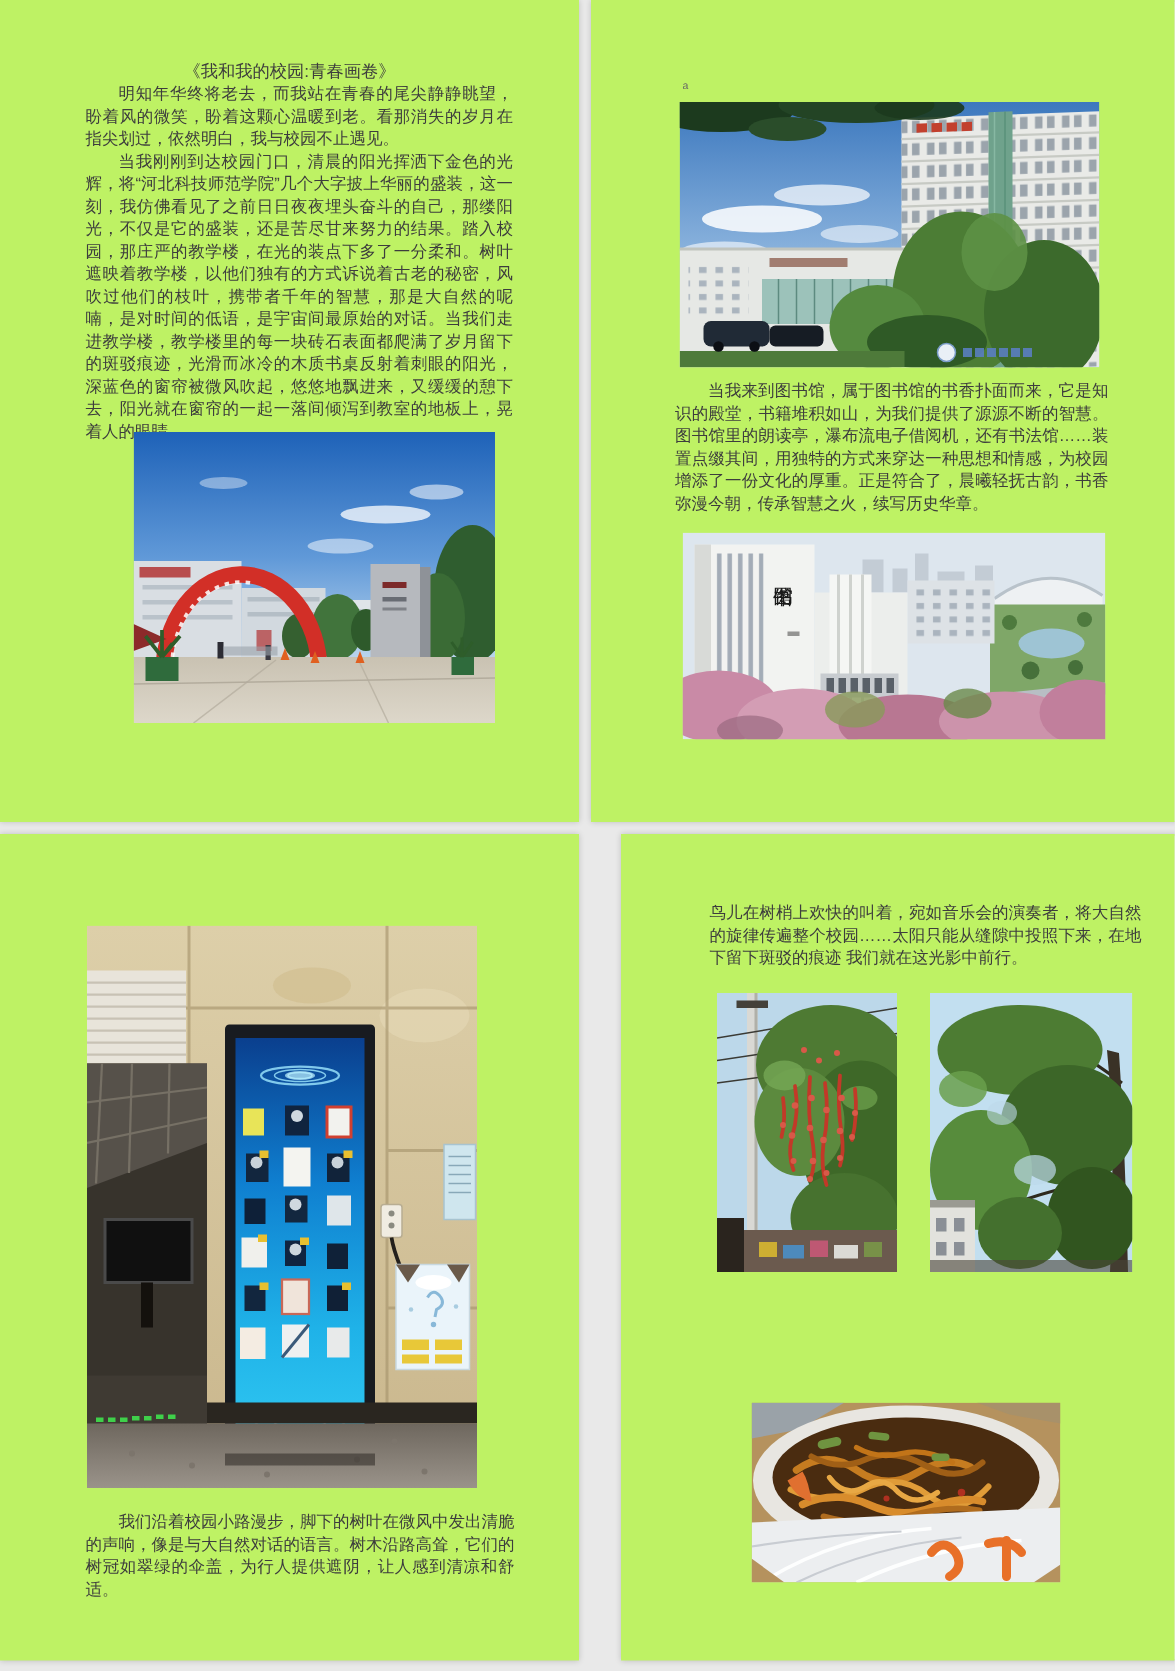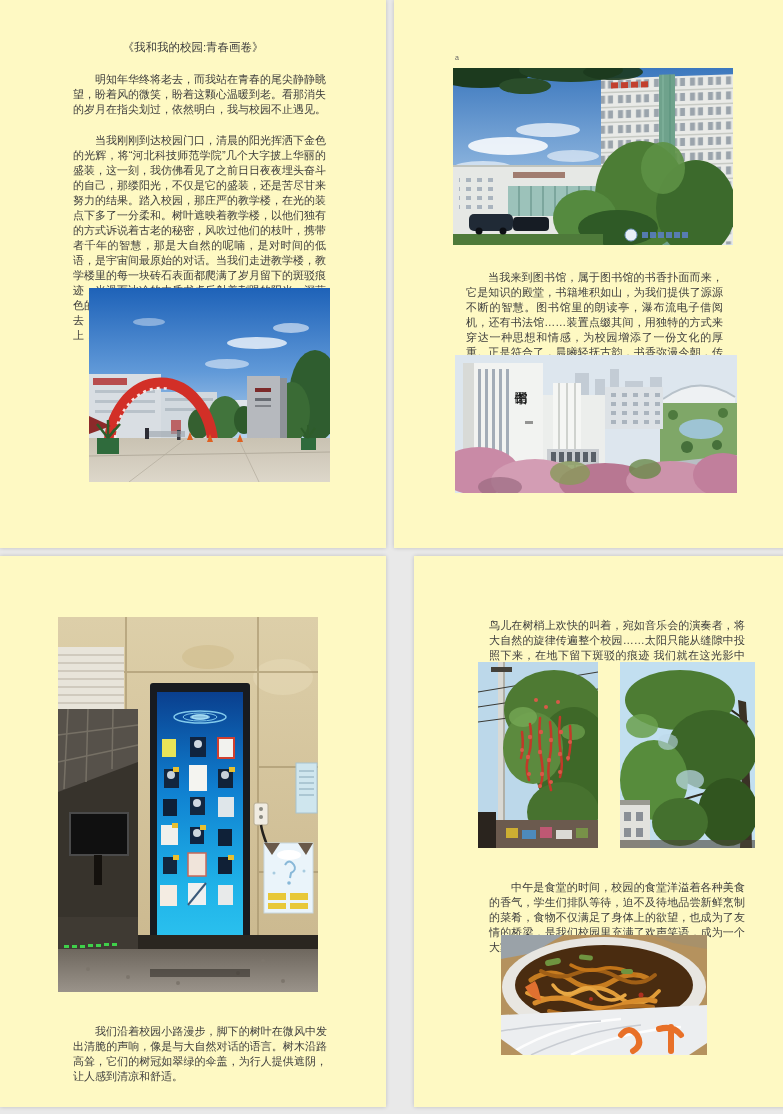--- a/index.html
+++ b/index.html
@@ -2,32 +2,32 @@
 <html><head>
 <meta charset="utf-8">
 <style>
   html,body{margin:0;padding:0;}
   body{
     width:783px;height:1114px;position:relative;overflow:hidden;
     background:#e9e9e9;
     font-family:"Liberation Sans", sans-serif;
   }
   .page{
-    position:absolute;background:#fef9c3;
+    position:absolute;background:#bef264;
     box-shadow:0 0 4px rgba(0,0,0,.18);
   }
   #page1{left:0;top:0;width:386px;height:548px;}
   #page2{left:394px;top:0;width:457px;height:548px;}
   #page3{left:0;top:556px;width:386px;height:551px;}
   #page4{left:414px;top:556px;width:389px;height:551px;}
   .doctext{
     position:absolute;font-size:11px;line-height:15px;color:#3d3d3d;
     text-align:justify;text-justify:inter-ideograph;
   }
-  .doctext p{margin:16px;}
+  .doctext p{margin:0;}
   .doctext p.ind{text-indent:2em;}
   .title{
     position:absolute;top:40px;left:0;width:100%;text-align:center;
     font-size:11.5px;color:#3d3d3d;
   }
   .photo{position:absolute;overflow:hidden;}
   .photo svg{display:block;width:100%;height:100%;}
   .corner-mark{position:absolute;left:61px;top:54px;font-size:7px;color:#666;}
 </style>
 </head>
@@ -503,23 +503,20 @@
       <rect x="0" y="138" width="30" height="5" fill="#9a9a92"></rect>
       <g fill="#8a8f96">
           <rect x="4" y="150" width="7" height="9"></rect>
           <rect x="16" y="150" width="7" height="9"></rect>
       <rect x="4" y="166" width="7" height="9"></rect>
           <rect x="16" y="166" width="7" height="9"></rect>
         </g>
       <rect x="0" y="178" width="135" height="8" fill="#4a4438" opacity="0.6"></rect>
     </svg>
   </div>
-  <div class="doctext" style="top:308px;left:59px;width:288px;">
-    <p class="ind">中午是食堂的时间，校园的食堂洋溢着各种美食的香气，学生们排队等待，迫不及待地品尝新鲜烹制的菜肴，食物不仅满足了身体上的欲望，也成为了友情的桥梁，是我们校园里充满了欢声笑语，成为一个大家庭的象征。</p>
-  </div>
   <div class="photo" style="left:87px;top:379px;width:206px;height:120px;">
     <svg viewBox="0 0 206 120" preserveAspectRatio="none">
       <rect x="0" y="0" width="206" height="120" fill="#b5925e"></rect>
       <polygon points="0,0 62,0 32,18 0,24" fill="#9aa2a8"></polygon>
       <polygon points="150,0 206,0 206,14 172,8" fill="#a8916a"></polygon>
       <ellipse cx="103" cy="52" rx="102" ry="50" fill="#e8e6e1"></ellipse>
       <ellipse cx="103" cy="50" rx="89" ry="40" fill="#4a2c10"></ellipse>
       <g fill="none" stroke-linecap="round">
         <path d="M 30 45 q 20 -14 40 0 t 40 2 t 36 -4" stroke="#c67c20" stroke-width="5"></path>
         <path d="M 26 58 q 24 12 48 0 t 44 4 t 40 -6" stroke="#e09c38" stroke-width="4"></path>

